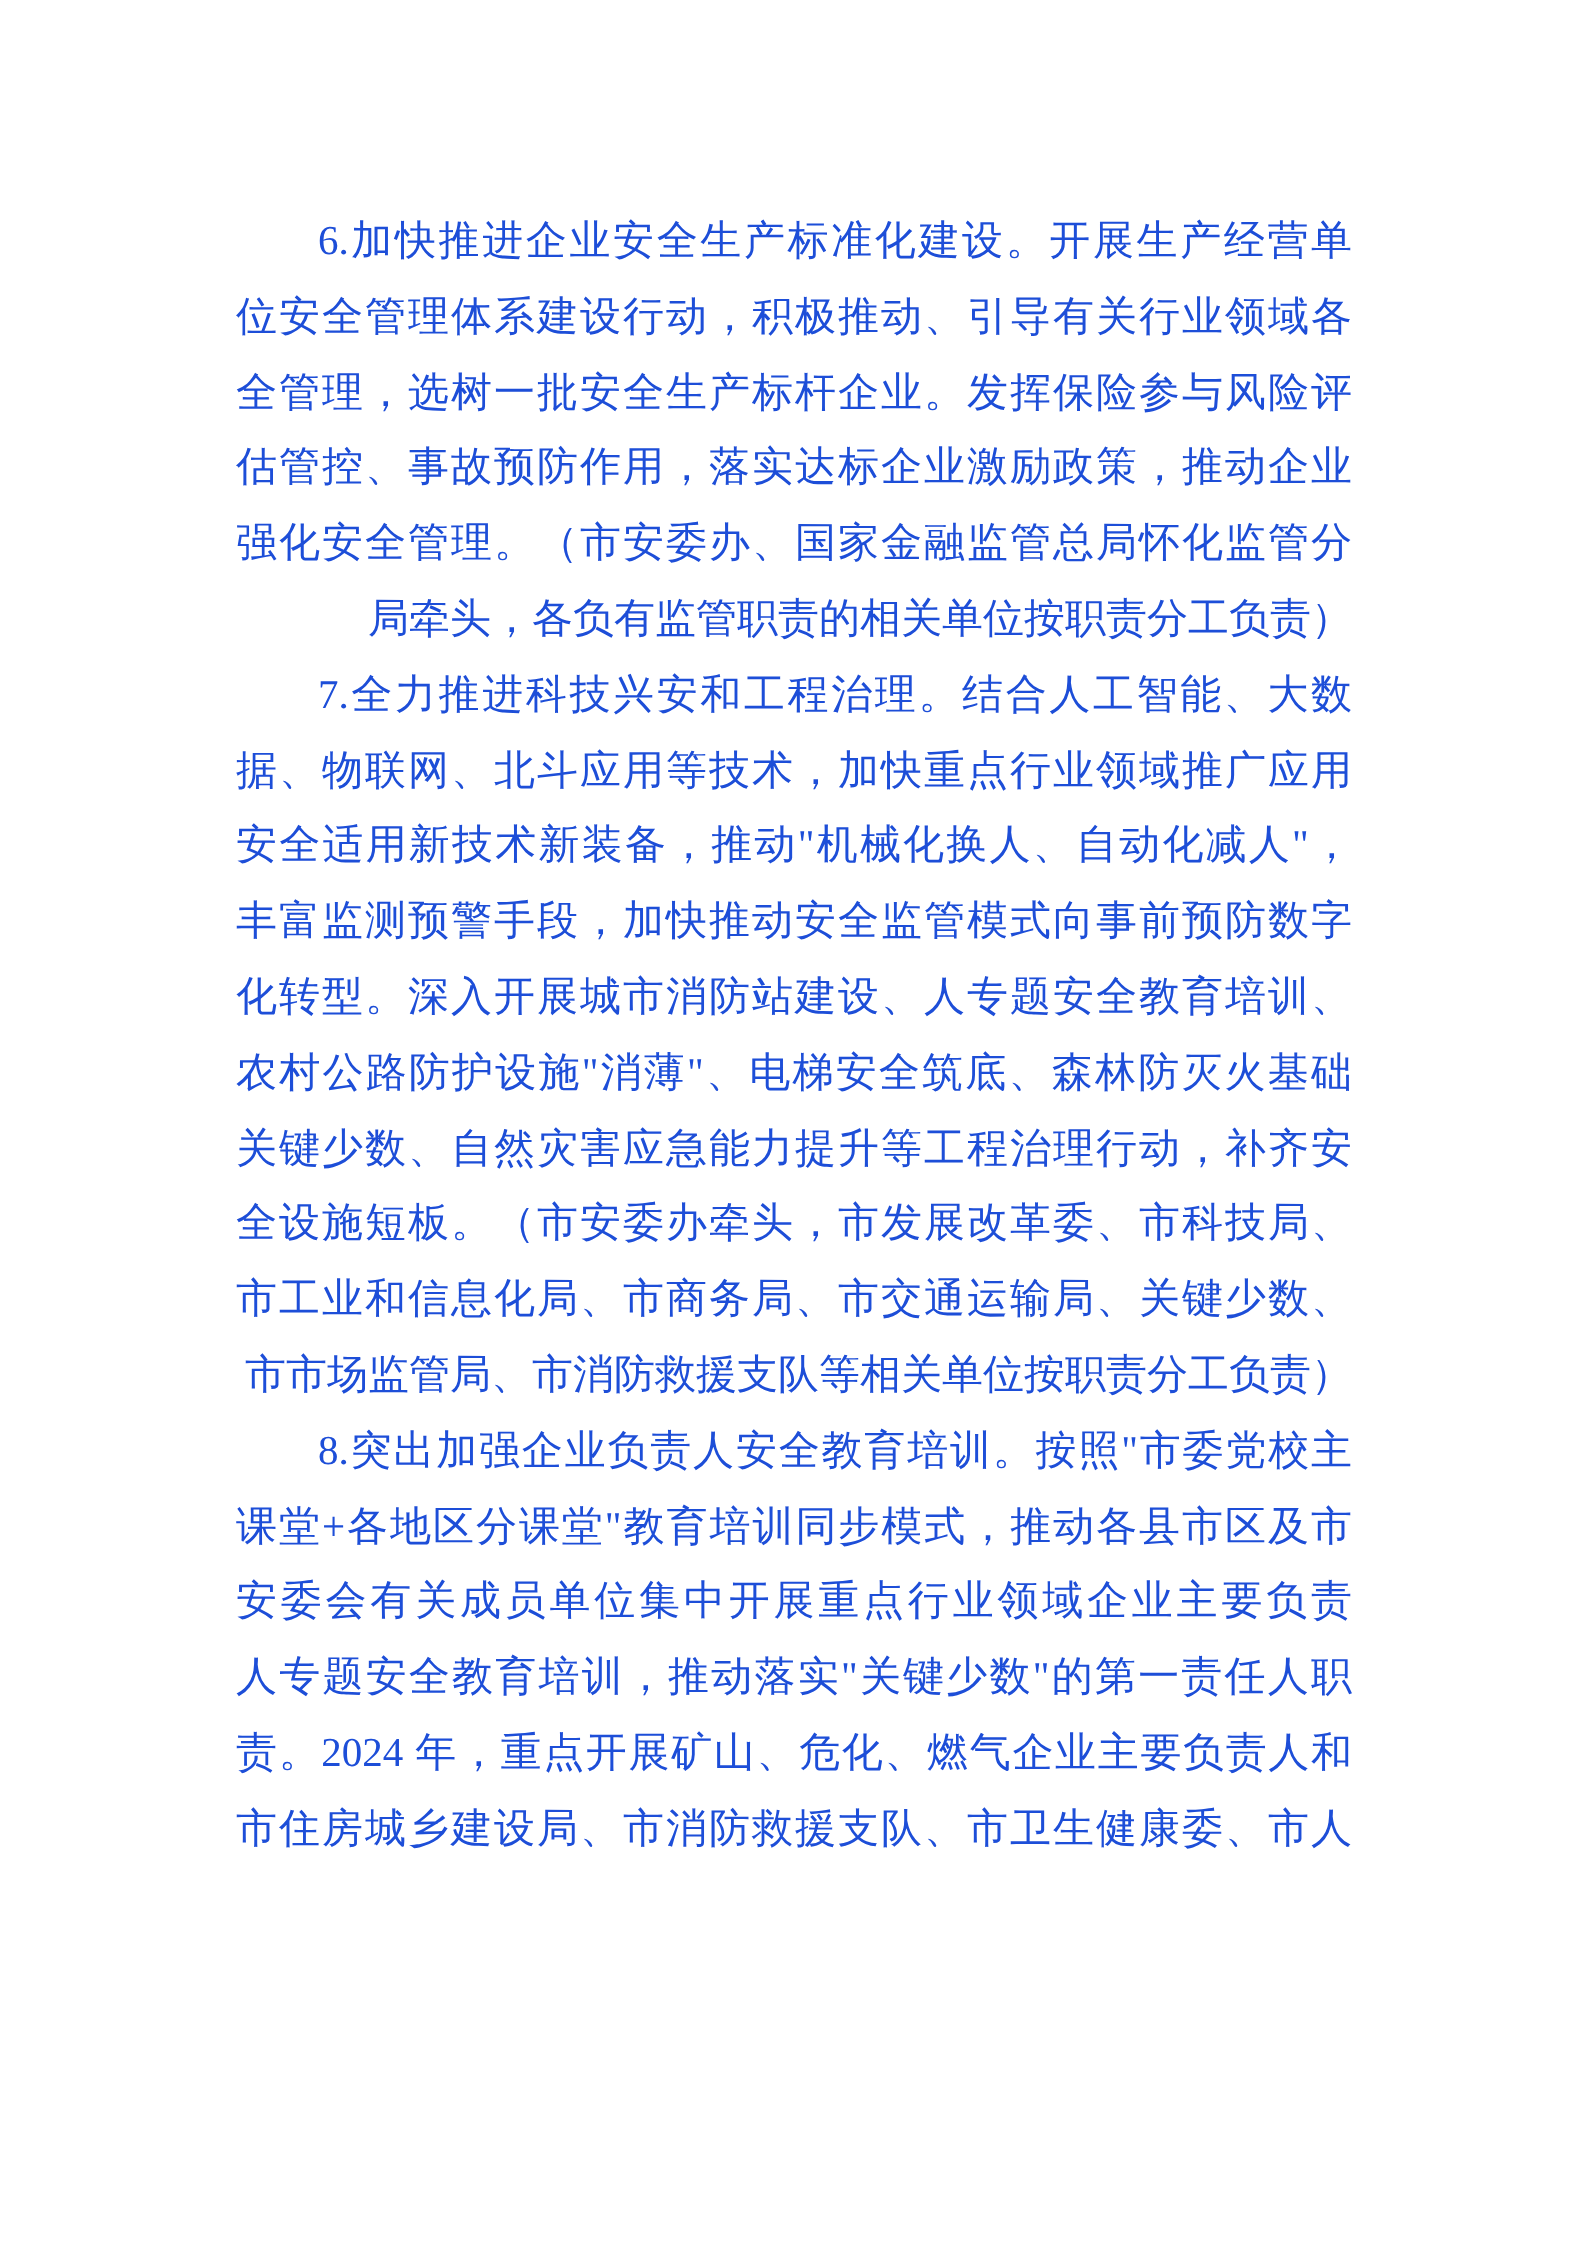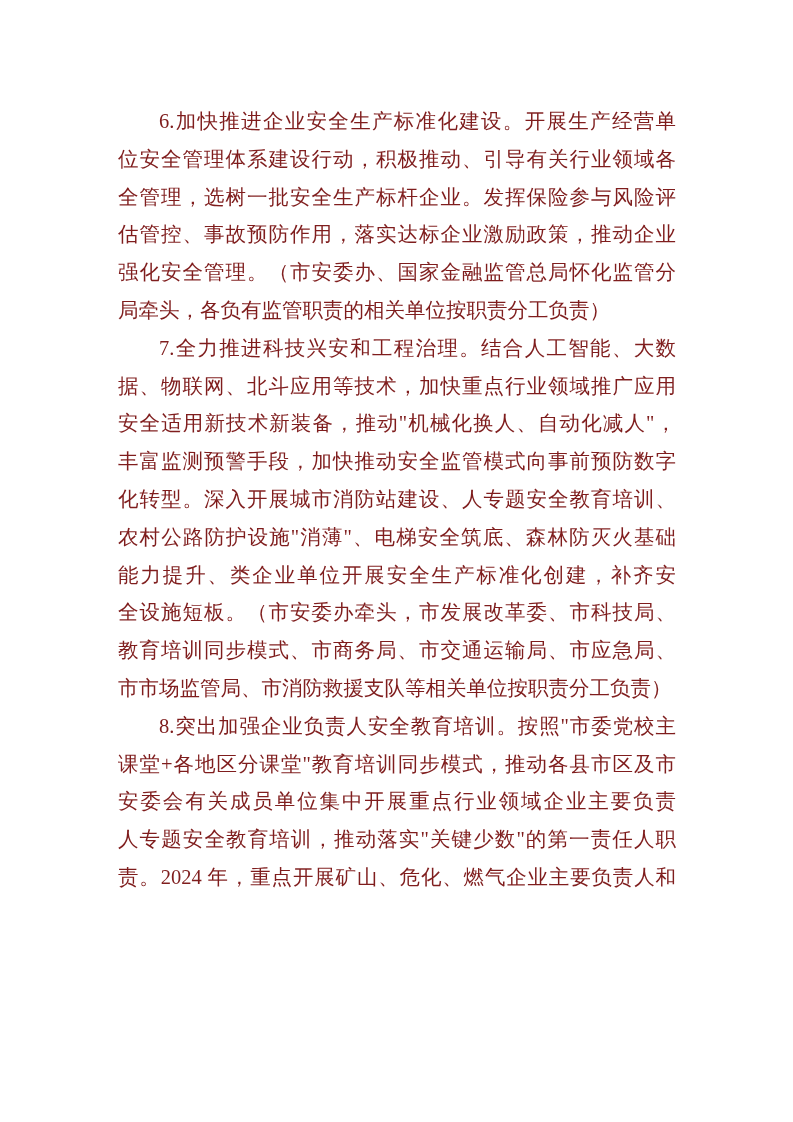--- a/index.html
+++ b/index.html
@@ -6,39 +6,39 @@
     margin: 0;
     padding: 0;
     background: #ffffff;
   }
   .page {
     position: relative;
     width: 715px;
     height: 1122px;
     background: #ffffff;
     overflow: hidden;
-    color: #7f1d1d;
+    color: #1d4ed8;
     font-family: "Liberation Serif", "DejaVu Serif", serif;
   }
   .doc-body {
     position: absolute;
     left: 118px;
     top: 103px;
     width: 558px;
   }
   .para {
     margin: 0;
     padding: 0;
   }
   .line {
     height: 37.8px;
     line-height: 37.8px;
     font-size: 20.5px;
     letter-spacing: 0;
-    text-align: left;
+    text-align: right;
     overflow: hidden;
     font-weight: 400;
     -webkit-font-smoothing: antialiased;
   }
   .line.just {
     text-align: justify;
     text-align-last: justify;
     text-justify: inter-character;
   }
   .line.indent {
@@ -58,26 +58,27 @@
         <div class="line just">强化安全管理。（市安委办、国家金融监管总局怀化监管分</div>
         <div class="line">局牵头，各负有监管职责的相关单位按职责分工负责）</div>
       </div>
       <div class="para">
         <div class="line just indent">7.全力推进科技兴安和工程治理。结合人工智能、大数</div>
         <div class="line just">据、物联网、北斗应用等技术，加快重点行业领域推广应用</div>
         <div class="line just">安全适用新技术新装备，推动"机械化换人、自动化减人"，</div>
         <div class="line just">丰富监测预警手段，加快推动安全监管模式向事前预防数字</div>
         <div class="line just">化转型。深入开展城市消防站建设、人专题安全教育培训、</div>
         <div class="line just">农村公路防护设施"消薄"、电梯安全筑底、森林防灭火基础</div>
-        <div class="line just">能力提升、类企业单位开展安全生产标准化创建，补齐安</div>
+        <div class="line just">关键少数、自然灾害应急能力提升等工程治理行动，补齐安</div>
         <div class="line just">全设施短板。（市安委办牵头，市发展改革委、市科技局、</div>
-        <div class="line just">教育培训同步模式、市商务局、市交通运输局、市应急局、</div>
+        <div class="line just">市工业和信息化局、市商务局、市交通运输局、关键少数、</div>
         <div class="line">市市场监管局、市消防救援支队等相关单位按职责分工负责）</div>
       </div>
       <div class="para">
         <div class="line just indent">8.突出加强企业负责人安全教育培训。按照"市委党校主</div>
         <div class="line just">课堂+各地区分课堂"教育培训同步模式，推动各县市区及市</div>
         <div class="line just">安委会有关成员单位集中开展重点行业领域企业主要负责</div>
         <div class="line just">人专题安全教育培训，推动落实"关键少数"的第一责任人职</div>
         <div class="line just">责。2024 年，重点开展矿山、危化、燃气企业主要负责人和</div>
+        <div class="line just">市住房城乡建设局、市消防救援支队、市卫生健康委、市人</div>
       </div>
     </div>
 </div>
 
 </body></html>

